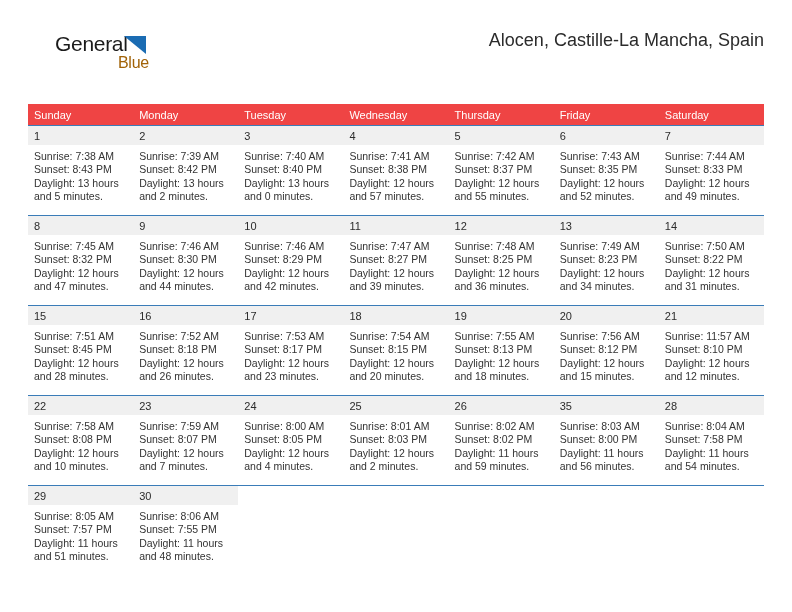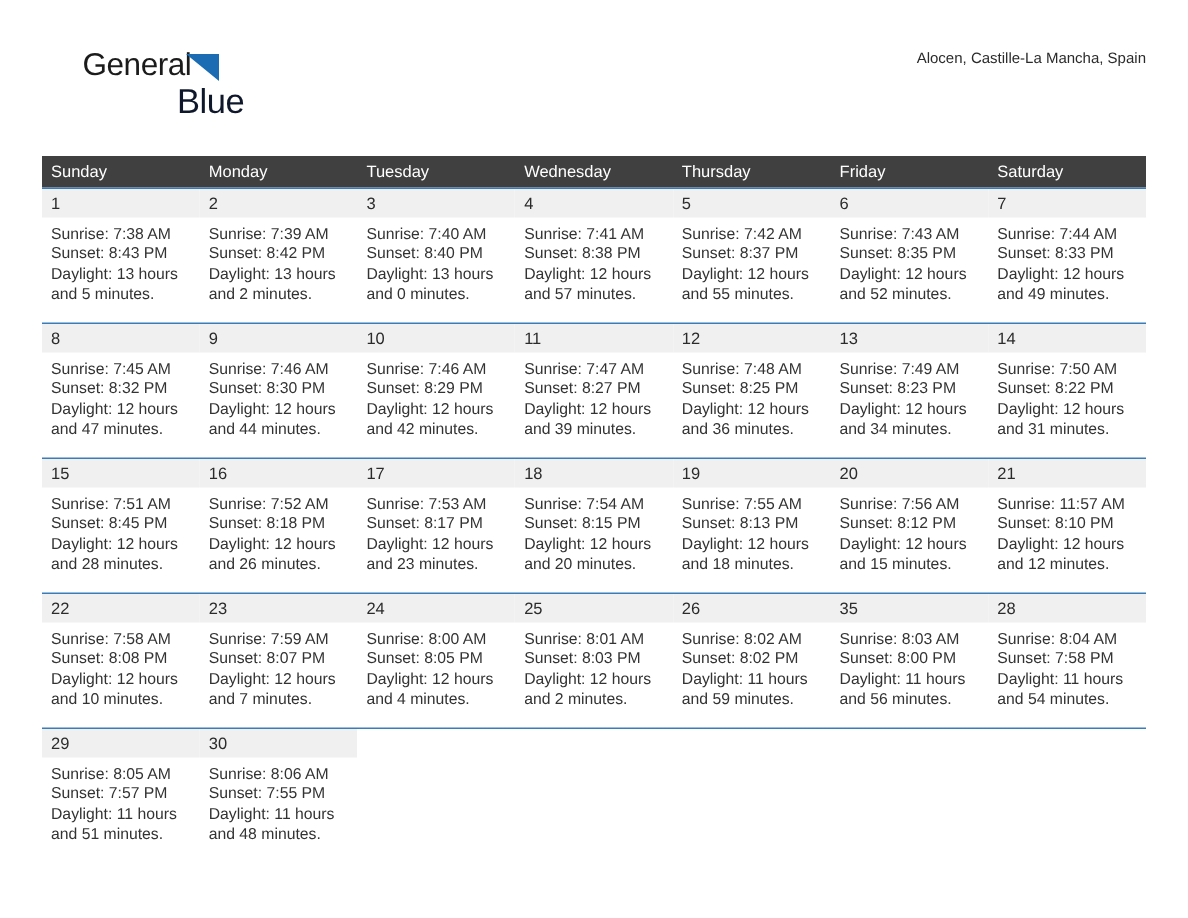--- a/index.html
+++ b/index.html
@@ -54,56 +54,56 @@
     top: 4px;
     width: 0;
     height: 0;
     border-top: 18px solid #1b6cb3;
     border-left: 22px solid transparent;
   }
   .brand-blue {
     position: absolute;
     left: 63px;
     top: 22px;
-    font-size: 23px;
+    font-size: 16px;
     letter-spacing: -0.3px;
-    color: #0f172a;
+    color: #a16207;
   }
 
   .title-block {
     position: absolute;
     right: 0;
     top: 0;
     text-align: right;
   }
   .cal-title {
     font-size: 26px;
     color: #2b2b2b;
     line-height: 34px;
     white-space: nowrap;
   }
   .cal-subtitle {
-    font-size: 10px;
+    font-size: 18px;
     color: #2b2b2b;
     line-height: 20px;
     margin-top: 4px;
     white-space: nowrap;
   }
 
   
   .calendar {
     position: absolute;
     left: 28px;
     top: 104px;
     width: 736px;
   }
 
   .weekday-header {
     display: flex;
-    background: #404040;
+    background: #ef4444;
     height: 21px;
   }
   .weekday-cell {
     flex: 1 1 0;
     font-size: 11px;
     color: #ffffff;
     padding: 4px 0 0 6px;
     box-sizing: border-box;
     line-height: 14px;
     white-space: nowrap;

